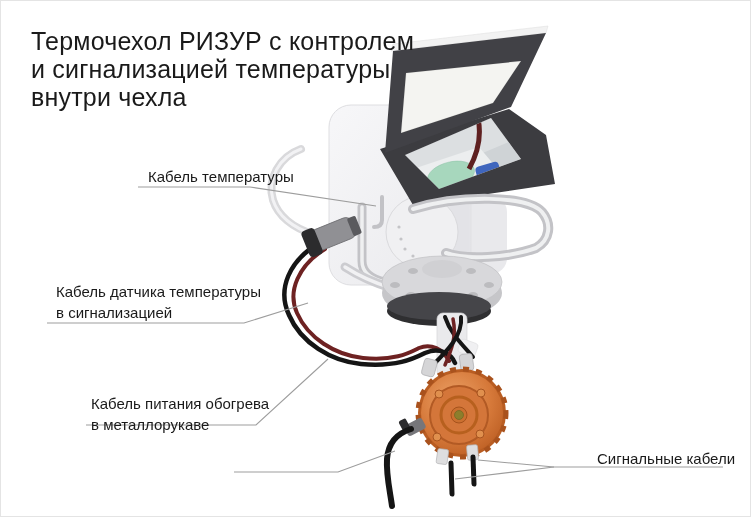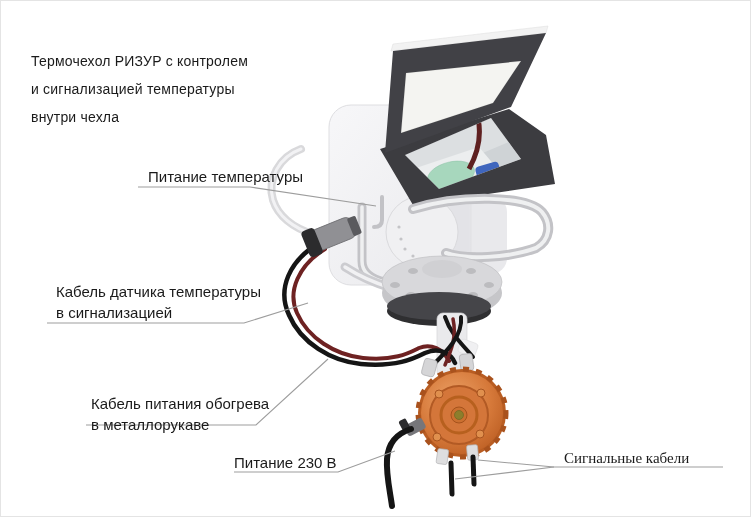--- a/index.html
+++ b/index.html
@@ -3,27 +3,27 @@
 <meta charset="utf-8">
 <style>
   html,body{margin:0;padding:0;background:#fff;}
   #canvas{
     position:relative;width:751px;height:517px;background:#ffffff;
     border:1px solid #e4e4e4;box-sizing:border-box;overflow:hidden;
     font-family:"Liberation Sans","DejaVu Sans",sans-serif;color:#1a1a1a;
   }
   #art{position:absolute;left:0;top:0;}
   .txt{position:absolute;white-space:pre-line;color:#1a1a1a;}
-  .title{left:30px;top:46px;font-size:14px;line-height:28px;letter-spacing:.2px;font-weight:400;}
+  .title{left:30px;top:26px;font-size:25px;line-height:28px;letter-spacing:.2px;font-weight:400;}
   .lbl{font-size:15px;line-height:21px;}
   .lbl-sensor{left:147px;top:165px;}
   .lbl-sensor-cable{left:55px;top:280px;}
   .lbl-heat-cable{left:90px;top:392px;}
   .lbl-power{left:233px;top:451px;}
-  .lbl-signal{left:563px;top:447px;font-family:Liberation Serif, serif;}
+  .lbl-signal{left:596px;top:447px;}
 </style>
 </head>
 <body>
 
 <div id="canvas">
 
 <svg id="art" width="751" height="517" viewBox="0 0 751 517">
   <defs>
     <radialGradient id="orangeGrad" cx="40%" cy="35%" r="75%">
       <stop offset="0%" stop-color="#eca267"></stop>
@@ -158,20 +158,19 @@
     <path d="M 85 424 H 255 L 327 358"></path>
     <path d="M 233 471 H 337 L 394 450"></path>
     <path d="M 722 466 H 553 L 477 459"></path>
     <path d="M 553 466 L 454 478"></path>
   </g>
 </svg>
 
   <div class="txt title">Термочехол РИЗУР с контролем
 и сигнализацией температуры
 внутри чехла</div>
-  <div class="txt lbl lbl-sensor">Питание температуры</div>
+  <div class="txt lbl lbl-sensor">Кабель температуры</div>
   <div class="txt lbl lbl-sensor-cable">Кабель датчика температуры
 в сигнализацией</div>
   <div class="txt lbl lbl-heat-cable">Кабель питания обогрева
 в металлорукаве</div>
-  <div class="txt lbl lbl-power">Питание 230 В</div>
   <div class="txt lbl lbl-signal">Сигнальные кабели</div>
 </div>
 
 </body></html>

